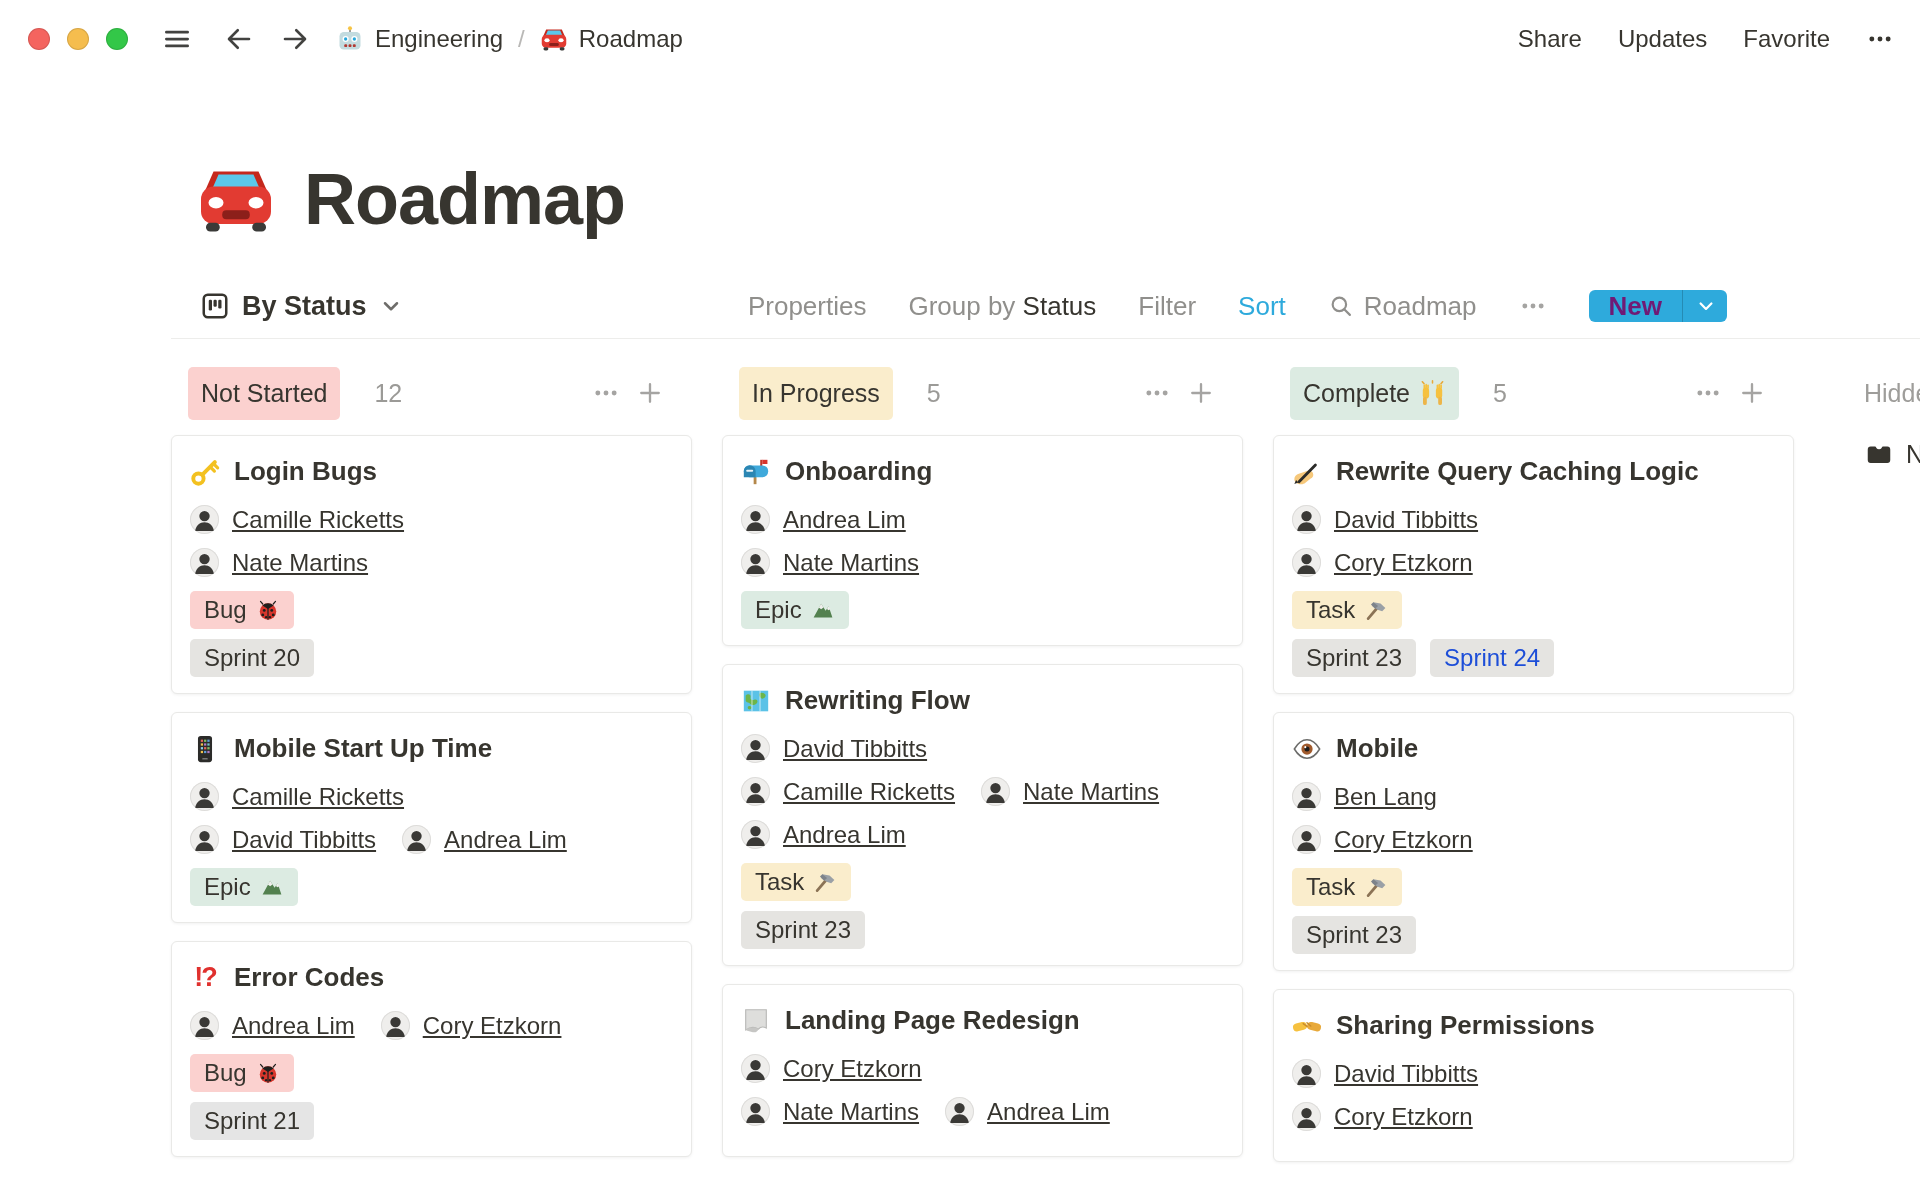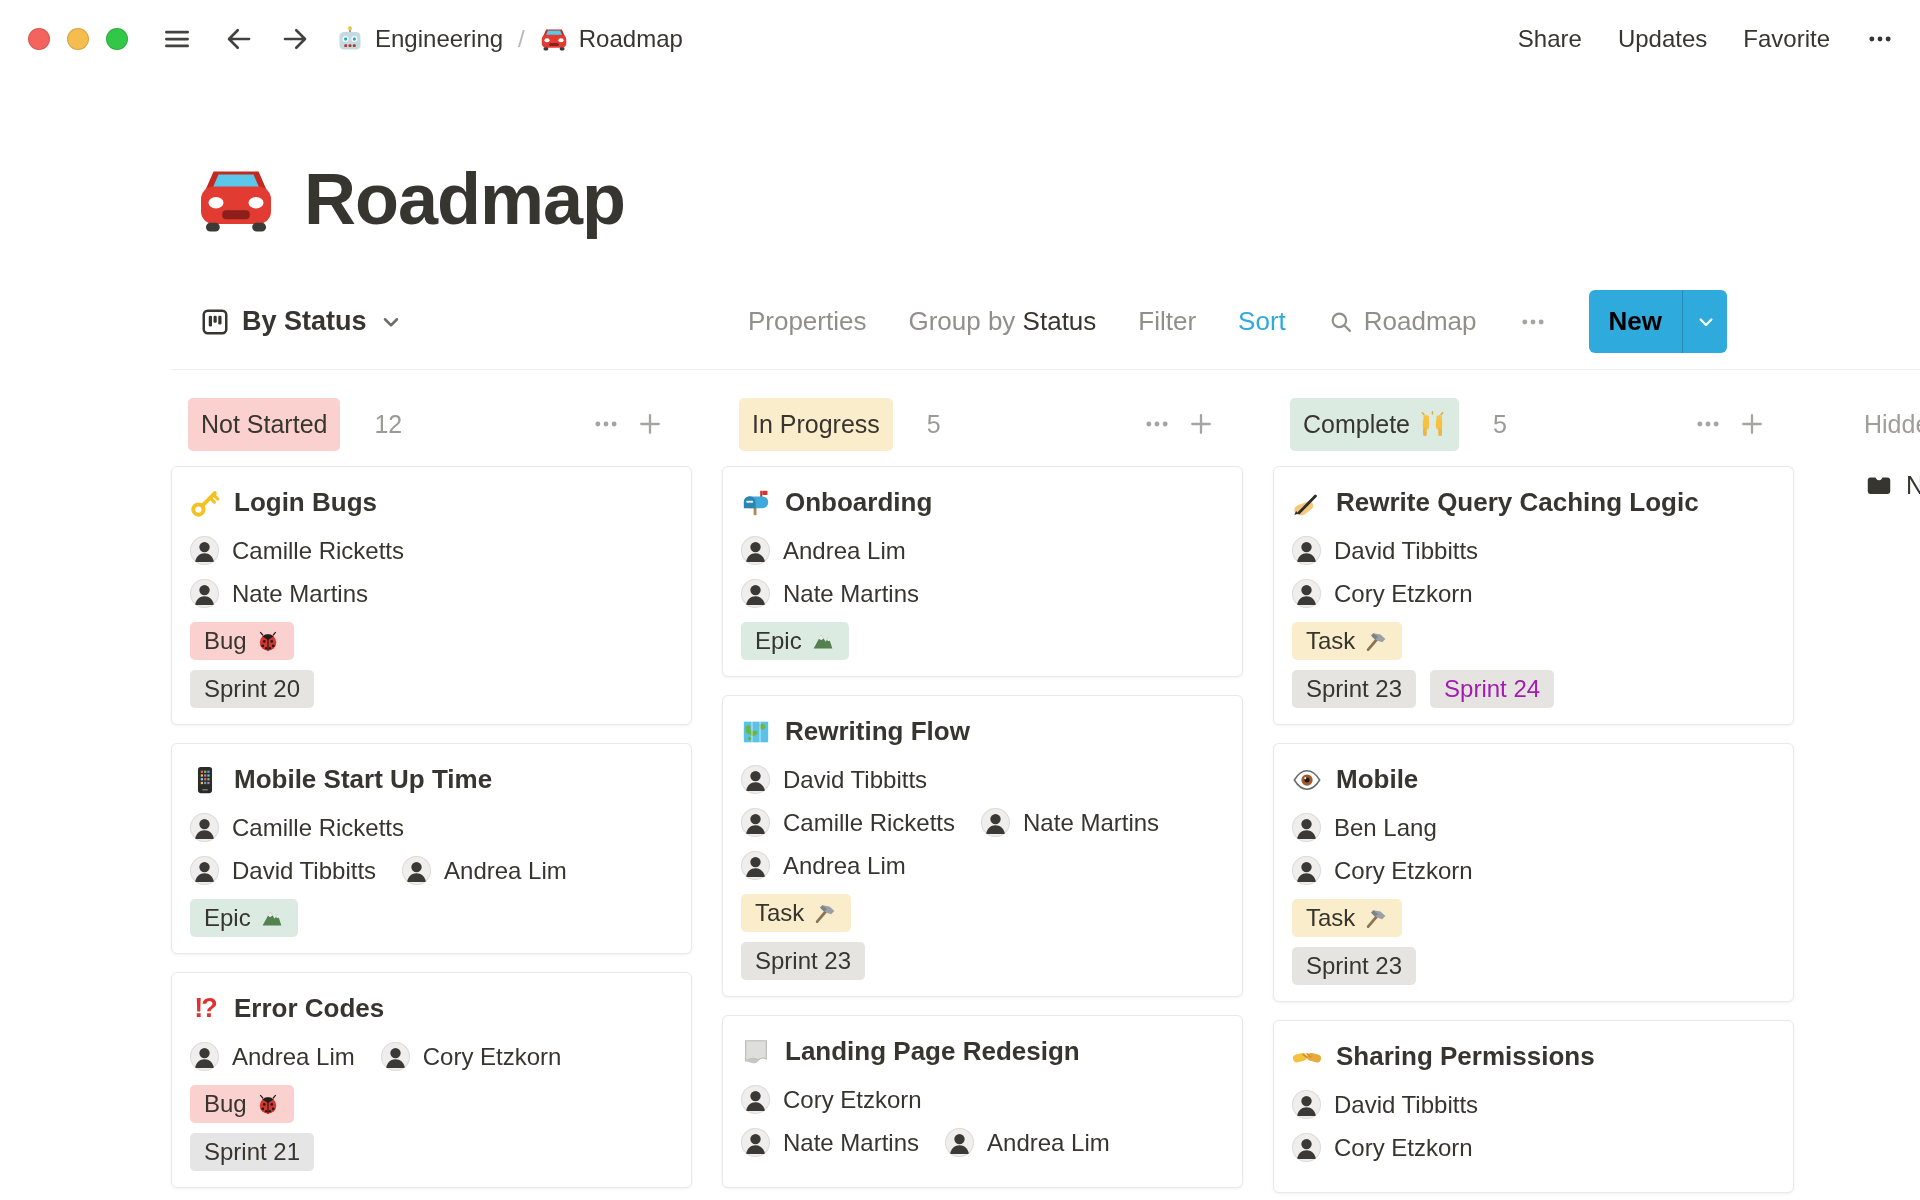--- a/index.html
+++ b/index.html
@@ -42,22 +42,22 @@
   .toolbar-spacer{flex:1;}
   .tool-menu { display:flex; align-items:center; gap:42px; font-size:26px; }
   .tm-muted { color:#908F8C; cursor:pointer; }
   .tm-dark { color:#37352F; }
   .tm-accent { cursor:pointer; }
   .search-group { display:flex; align-items:center; gap:10px; color:#908F8C; cursor:pointer; }
   .search-ic { width:26px; height:26px; display:inline-flex; }
   .search-ic svg{width:100%;height:100%;}
   .dots-gray { width:28px; height:28px; color:#A5A4A2; display:inline-flex; cursor:pointer; }
   .dots-gray svg{width:100%;height:100%;}
-  .new-btn { display:flex; align-items:stretch; height:63px; border-radius:6px; overflow:hidden;
-    color:#000000; cursor:pointer; }
+  .new-btn { display:flex; align-items:stretch; height:32px; border-radius:6px; overflow:hidden;
+    color:#701a75; cursor:pointer; }
   .new-main { display:flex; align-items:center; padding:0 20px; font-size:26px; font-weight:700; }
   .new-split { width:1px; background:rgba(0,0,0,.18); }
   .new-caret { display:flex; align-items:center; justify-content:center; width:44px; }
   .new-caret .chev{ color:#fff; width:18px; height:18px; }
 
   .divider { margin-top:16px; height:1px; background:#EDEDEB; }
 
   
   .board { display:flex; margin-top:34px; align-items:flex-start; }
   .column { width:521px; flex:none; margin-right:30px; }
@@ -71,21 +71,21 @@
   .icon-btn { width:28px; height:28px; display:inline-flex; color:#A5A4A2; cursor:pointer; }
   .icon-btn svg{width:100%;height:100%;}
 
   .card { background:#fff; border:1px solid #E9E9E7; border-radius:6px;
     box-shadow:0 1px 3px rgba(15,15,15,.06); padding:20px 18px 16px 18px; margin-bottom:18px;
     cursor:pointer; }
   .card-title-row { display:flex; align-items:center; gap:14px; margin-bottom:18px; }
   .card-ic { width:30px; height:30px; flex:none; display:inline-flex; align-items:center; justify-content:center; }
   .card-ic svg{width:100%;height:100%;}
   .card-title { font-size:26px; font-weight:700; }
-  .person-row { display:flex; align-items:center; gap:26px; margin:14px 0; }
+  .person-row { display:flex; align-items:center; gap:26px; margin:14px 0;text-decoration:underline; }
   .person { display:inline-flex; align-items:center; gap:13px; }
   .avatar { width:29px; height:29px; border-radius:50%; background:#EFEEEC;
     box-shadow:inset 0 0 0 1px #DDDCDA; overflow:hidden; flex:none; display:inline-flex; }
   .avatar svg{width:100%;height:100%;}
   .person-name { font-size:24px; }
   .tag-row { display:flex; gap:14px; margin-top:10px; }
   .tag { display:inline-flex; align-items:center; font-size:24px; padding:5px 14px;
     border-radius:5px; cursor:pointer; white-space:nowrap; }
   .tag-emoji { width:24px; height:24px; display:inline-flex; margin-left:9px; }
   .tag-emoji svg{width:100%;height:100%;}
@@ -713,21 +713,21 @@
                 <svg viewBox="0 0 32 32">
                   <path d="M5.5 27.5L17 14" stroke="#8B7355" stroke-width="3.6" stroke-linecap="round"></path>
                   <path d="M12.5 5.5l9.5 1.8 6.5 6-4.2 4.4-6.3-2-7.2-5z" fill="#9AA0A6"></path>
                   <path d="M12.5 5.5l-3.2 3 5.5 5.7 4-3.7z" fill="#7D838A"></path>
                 </svg>
               </span></span>
           </div>
           <div class="tag-row">
 
               <span class="tag" style="background:#E5E4E1;color:#37352F;">Sprint 23</span>
-              <span class="tag" style="background:#E5E4E1;color:#a21caf;">Sprint 24</span>
+              <span class="tag" style="background:#E5E4E1;color:#1d4ed8;">Sprint 24</span>
           </div>
       </div>
       <div class="card">
         <div class="card-title-row">
           <span class="card-ic">
               <svg viewBox="0 0 32 32">
                 <path d="M2.5 16C6.5 9.3 11.8 6.2 16 6.2S25.5 9.3 29.5 16c-4 6.7-9.3 9.8-13.5 9.8S6.5 22.7 2.5 16z" fill="#fff" stroke="#6B6B69" stroke-width="1.6"></path>
                 <circle cx="16" cy="16" r="6" fill="#A05A2C"></circle>
                 <circle cx="16" cy="16" r="2.7" fill="#1B1B1B"></circle>
                 <circle cx="14.2" cy="14" r="1.1" fill="#fff"></circle>

